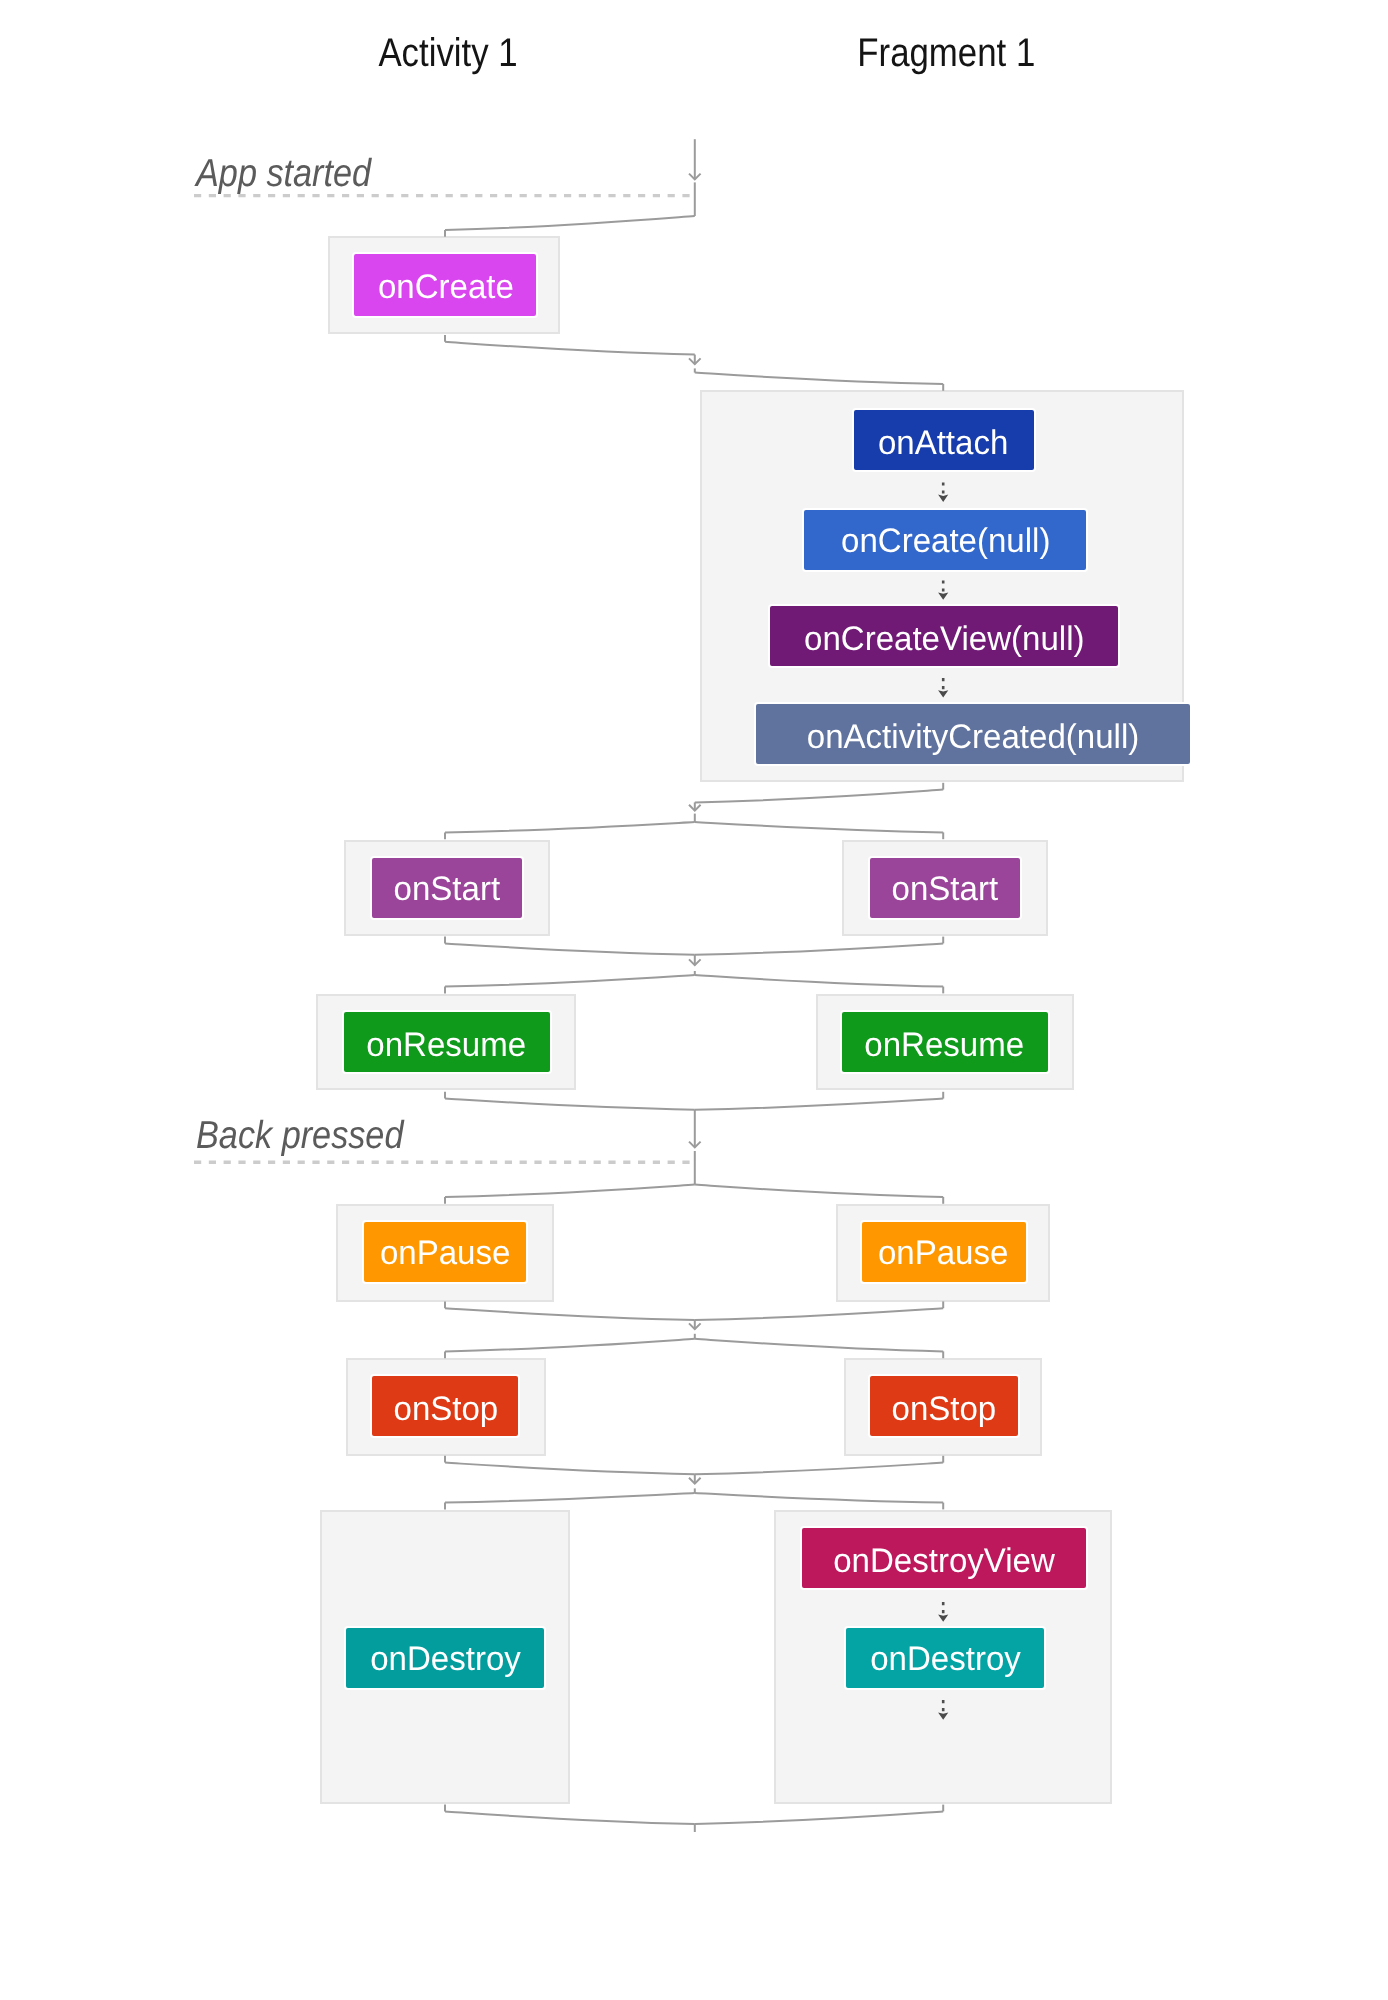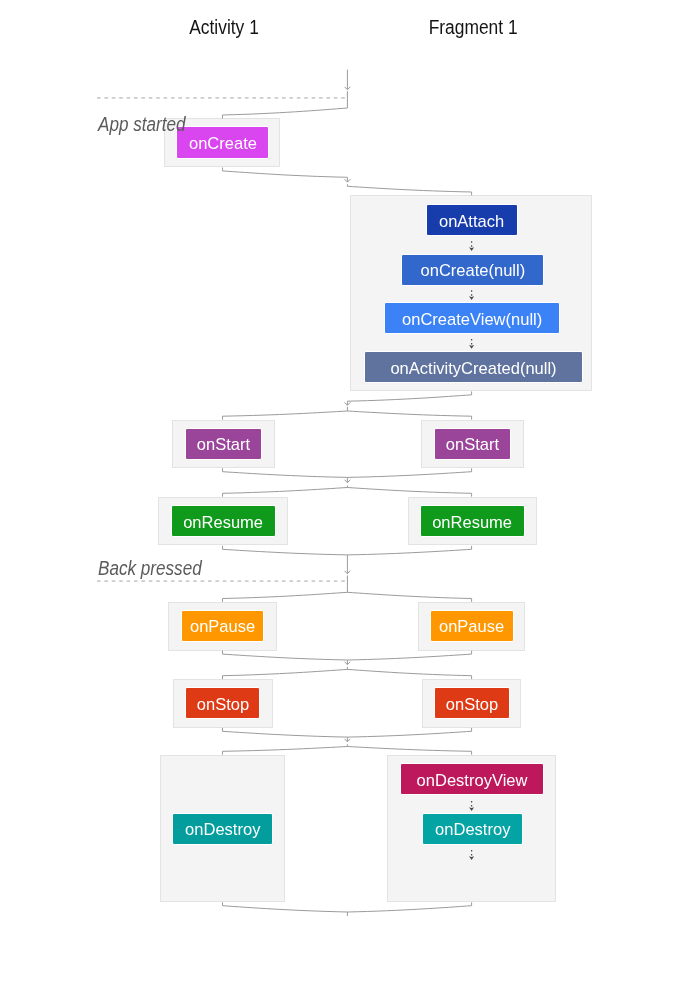--- a/index.html
+++ b/index.html
@@ -156,24 +156,24 @@
 
   <div class="node" style="left: 176.4px; top: 125.9px; width: 92.8px; height: 32.7px; background: #d946ef;">
     <span>onCreate</span>
   </div>
   <div class="node" style="left: 401.2px; top: 253.5px; width: 142.5px; height: 32.2px; background: rgb(50, 103, 204);">
     <span>onCreate(null)</span>
   </div>
   <div class="node" style="left: 426px; top: 204.3px; width: 92px; height: 31.8px; background: rgb(23, 60, 172);">
     <span>onAttach</span>
   </div>
-  <div class="node" style="left: 383.9px; top: 302.2px; width: 176.4px; height: 32.2px; background: #3b82f6; text-align: center;">
+  <div class="node" style="left: 383.9px; top: 302.2px; width: 176.4px; height: 32.2px; background: #701a75; text-align: center;">
     <span>onCreateView(null)</span>
   </div>
-  <div class="node" style="left: 364px; top: 351px; width: 218.7px; height: 32px; background: rgb(96, 115, 158);">
+  <div class="node" style="left: 377px; top: 351px; width: 218.7px; height: 32px; background: rgb(96, 115, 158);">
     <span>onActivityCreated(null)</span>
   </div>
   <div class="node" style="left: 184.9px; top: 427.6px; width: 77.2px; height: 32.3px; background: rgb(154, 69, 153);">
     <span>onStart</span>
   </div>
   <div class="node" style="left: 434px; top: 427.6px; width: 77.2px; height: 32.3px; background: rgb(154, 69, 153);">
     <span>onStart</span>
   </div>
   <div class="node" style="left: 170.6px; top: 504.7px; width: 105.3px; height: 32.3px; background: rgb(16, 154, 28);">
     <span>onResume</span>
@@ -203,19 +203,19 @@
     <span>onDestroy</span>
   </div>
 
   <div class="col-title" style="left: 24px; top: 17px;">
     <span>Activity 1</span>
   </div>
   <div class="col-title" style="left: 273.5px; top: 17px;">
     <span>Fragment 1</span>
   </div>
 
-  <div class="lifeline-label" style="left: 98px; top: 77.5px; margin-top: 37px;">
+  <div class="lifeline-label" style="left: 98px; top: 77.5px;">
     <span>App started</span>
   </div>
   <div class="lifeline-label" style="left: 98px; top: 559.3px;">
     <span>Back pressed</span>
   </div>
 </div>
 
 </body></html>

